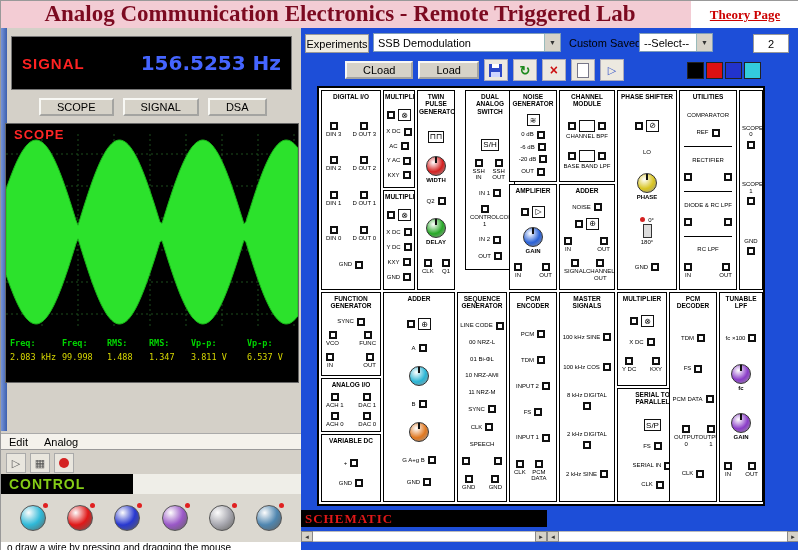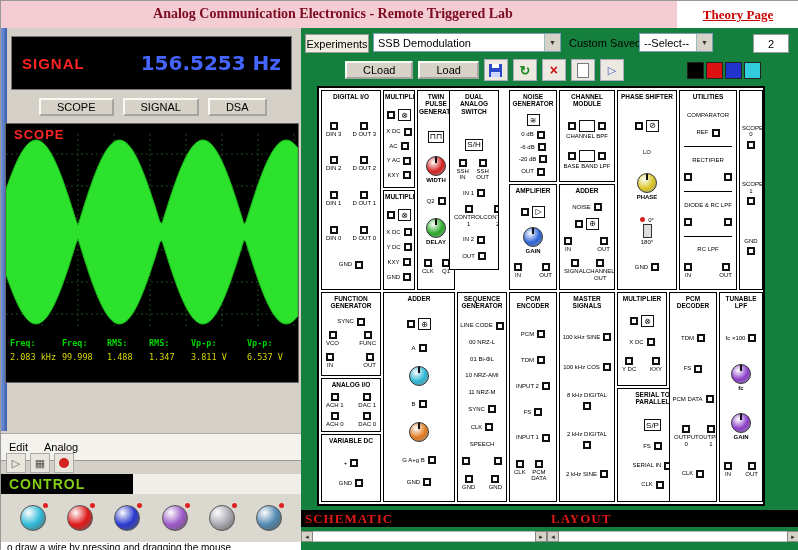--- a/index.html
+++ b/index.html
@@ -1,53 +1,53 @@
 <!DOCTYPE html>
 <html><head>
 <meta charset="utf-8">
 <style>
   html,body{margin:0;padding:0;background:#fff;}
   #app{position:relative;width:798px;height:550px;background:#ffffff;overflow:hidden;font-family:"Liberation Sans",sans-serif;border:1px solid #999;}
 
   
   #header{position:absolute;left:0;top:0;width:798px;height:27px;display:flex;background:#f3ccd4;border-bottom:1px solid #c9a3ab;}
-  #header .title{flex:1;text-align:center;line-height:26px;font-family:"Liberation Serif",serif;font-weight:bold;font-size:14px;color:#7c0a20;border-radius:8px;}
-  #header .theory-wrap{width:122px;background:#fff;display:flex;align-items:center;justify-content:center;margin-left:12px;}
+  #header .title{flex:1;text-align:center;line-height:26px;font-family:"Liberation Serif",serif;font-weight:bold;font-size:23px;color:#7c0a20;border-radius:8px;}
+  #header .theory-wrap{width:108px;background:#fff;display:flex;align-items:center;justify-content:center;margin-left:12px;}
   .theory{font-family:"Liberation Serif",serif;font-weight:bold;font-size:13px;color:#cc0000;text-decoration:underline;cursor:pointer;}
 
   
   #left-panel{position:absolute;left:0;top:27px;width:300px;height:523px;background:#d4d0c8;}
   .blue-strip{position:absolute;left:0;top:0;width:6px;height:403px;background:linear-gradient(to right,#7694d8,#3c5fae);}
   .signal-display{position:absolute;left:10px;top:8px;width:281px;height:54px;background:#000;border:1px solid #777;display:flex;align-items:center;justify-content:space-between;padding:0 10px;box-sizing:border-box;}
   .sig-label{color:#ff2222;font-weight:bold;font-size:15px;letter-spacing:1px;}
   .sig-value{color:#4565ff;font-weight:bold;font-size:20px;font-family:"DejaVu Sans",sans-serif;}
   .tab-row{position:absolute;left:38px;top:70px;display:flex;gap:9px;}
   .lvbtn{background:#d6d2c8;border:2px outset #f8f8f4;font-size:11px;padding:1px 16px;cursor:pointer;font-family:"Liberation Sans",sans-serif;}
   .scope-box{position:absolute;left:4px;top:95px;width:292px;height:258px;background:#000;border:1px solid #666;box-sizing:content-box;}
   #wave{position:absolute;left:0;top:0;}
   .scope-label{position:absolute;left:8px;top:3px;color:#ff2626;font-weight:bold;font-size:13px;letter-spacing:1px;}
   #meas{position:absolute;left:0;top:211px;width:292px;height:46px;display:grid;grid-template-columns:52px 45px 42px 42px 56px 55px;padding:3px 0 0 4px;font-family:"DejaVu Sans Mono",monospace;box-sizing:border-box;}
   .mlabel{color:#00d400;font-size:8.5px;font-weight:bold;margin-bottom:4px;}
   .mvalue{color:#d6d600;font-size:8.5px;}
-  .menubar{position:absolute;left:0;top:405px;width:300px;height:28px;background:#f4f2ec;border-top:1px solid #aaa;border-bottom:1px solid #999;display:flex;gap:16px;padding-left:8px;font-size:11px;align-items:center;box-sizing:border-box;}
+  .menubar{position:absolute;left:0;top:405px;width:300px;height:17px;background:#f4f2ec;border-top:1px solid #aaa;border-bottom:1px solid #999;display:flex;gap:16px;padding-left:8px;font-size:11px;align-items:center;box-sizing:border-box;}
   .menu-item{cursor:pointer;}
   .lv-toolbar{position:absolute;left:0;top:424px;width:300px;height:22px;display:flex;gap:4px;padding-left:5px;align-items:center;}
   .tbico{width:18px;height:18px;border:1px solid #aaa;background:#e9e6de;display:flex;align-items:center;justify-content:center;font-size:11px;color:#555;cursor:pointer;}
   .reddot{width:10px;height:10px;border-radius:50%;background:#d42222;display:inline-block;}
   .control-strip{position:absolute;left:0;top:446px;width:300px;height:20px;background:#efeee8;}
   .control-box{width:132px;height:20px;background:#000;display:flex;align-items:center;padding-left:8px;box-sizing:border-box;}
   .control-box span{color:#84cc16;font-weight:bold;font-size:14px;letter-spacing:1px;}
   #knob-row{position:absolute;left:0;top:466px;width:300px;height:48px;background:#dbd8d0;display:flex;align-items:center;justify-content:space-around;padding:0 8px;box-sizing:border-box;}
   .bigknob-wrap{position:relative;width:26px;height:26px;cursor:pointer;}
   .bigknob{width:24px;height:24px;border-radius:50%;border:1px solid #555;}
   .led{position:absolute;right:-2px;top:-2px;width:5px;height:5px;border-radius:50%;background:#e02020;}
   .footer{position:absolute;left:0;top:514px;width:300px;height:9px;background:#fff;overflow:hidden;font-size:10px;line-height:11px;padding-left:6px;box-sizing:border-box;color:#000;}
 
   
-  #right-panel{position:absolute;left:300px;top:27px;width:498px;height:523px;background:#15803d;}
+  #right-panel{position:absolute;left:300px;top:27px;width:498px;height:523px;background:#1d4ed8;}
   .exp-row{position:absolute;left:0;top:5px;width:498px;height:21px;}
   .exp-label{position:absolute;left:4px;top:1px;width:64px;height:19px;border:1px solid #999;font-size:11px;display:flex;align-items:center;justify-content:center;background:#f0ede2;box-sizing:border-box;}
   .combo{position:absolute;height:19px;background:#fff;border:1px solid #7f9db9;display:flex;align-items:center;justify-content:space-between;font-size:11px;box-sizing:border-box;cursor:pointer;}
   .combo-text{padding-left:4px;white-space:nowrap;overflow:hidden;}
   .combo-arrow{width:15px;height:100%;background:#d6d2c8;border-left:1px solid #9bb;display:flex;align-items:center;justify-content:center;font-size:7px;color:#333;}
   .exp-select{left:72px;width:188px;}
   .custom-label{position:absolute;left:268px;top:4px;font-size:11px;}
   .saved-select{left:338px;width:74px;}
   .count-box{position:absolute;left:452px;top:1px;width:36px;height:19px;background:#fff;border:1px solid #999;font-size:11px;text-align:center;line-height:18px;box-sizing:border-box;}
   .tool-row{position:absolute;left:0;top:30px;width:498px;height:24px;display:flex;align-items:center;padding-left:44px;gap:5px;box-sizing:border-box;}
@@ -377,21 +377,21 @@
                 <span class="port"></span>
                 <span class="plabel">CLK</span>
               </div>
               <div class="pcol">
                 <span class="port"></span>
                 <span class="plabel">Q1</span>
               </div>
             </div>
           </div>
         </div>
-        <div class="module" style="left: 130px; top: 2px; width: 50px; height: 180px; gap: 13px;">
+        <div class="module" style="left: 146px; top: 2px; width: 50px; height: 180px; gap: 13px;">
           <div class="mtitle">DUAL ANALOG SWITCH</div>
           <div class="mbody">
             <div class="gbox">S/H</div>
             <div class="prpair">
               <div class="pcol">
                 <span class="port"></span>
                 <span class="plabel">SSH IN</span>
               </div>
               <div class="pcol">
                 <span class="port"></span>
@@ -900,23 +900,20 @@
                 <span class="plabel">OUT</span>
               </div>
             </div>
           </div>
         </div>
       </div>
 
     <div class="bar" id="schematic-bar">
       <span>SCHEMATIC</span>
     </div>
-    <div class="bar" id="layout-bar">
-      <span>LAYOUT</span>
-    </div>
 
     <div class="sb" id="sb1">
       <div class="sb-btn">◄</div>
       <div class="sb-track"></div>
       <div class="sb-btn">►</div>
     </div>
     <div class="sb" id="sb2">
       <div class="sb-btn">◄</div>
       <div class="sb-track"></div>
       <div class="sb-btn">►</div>

